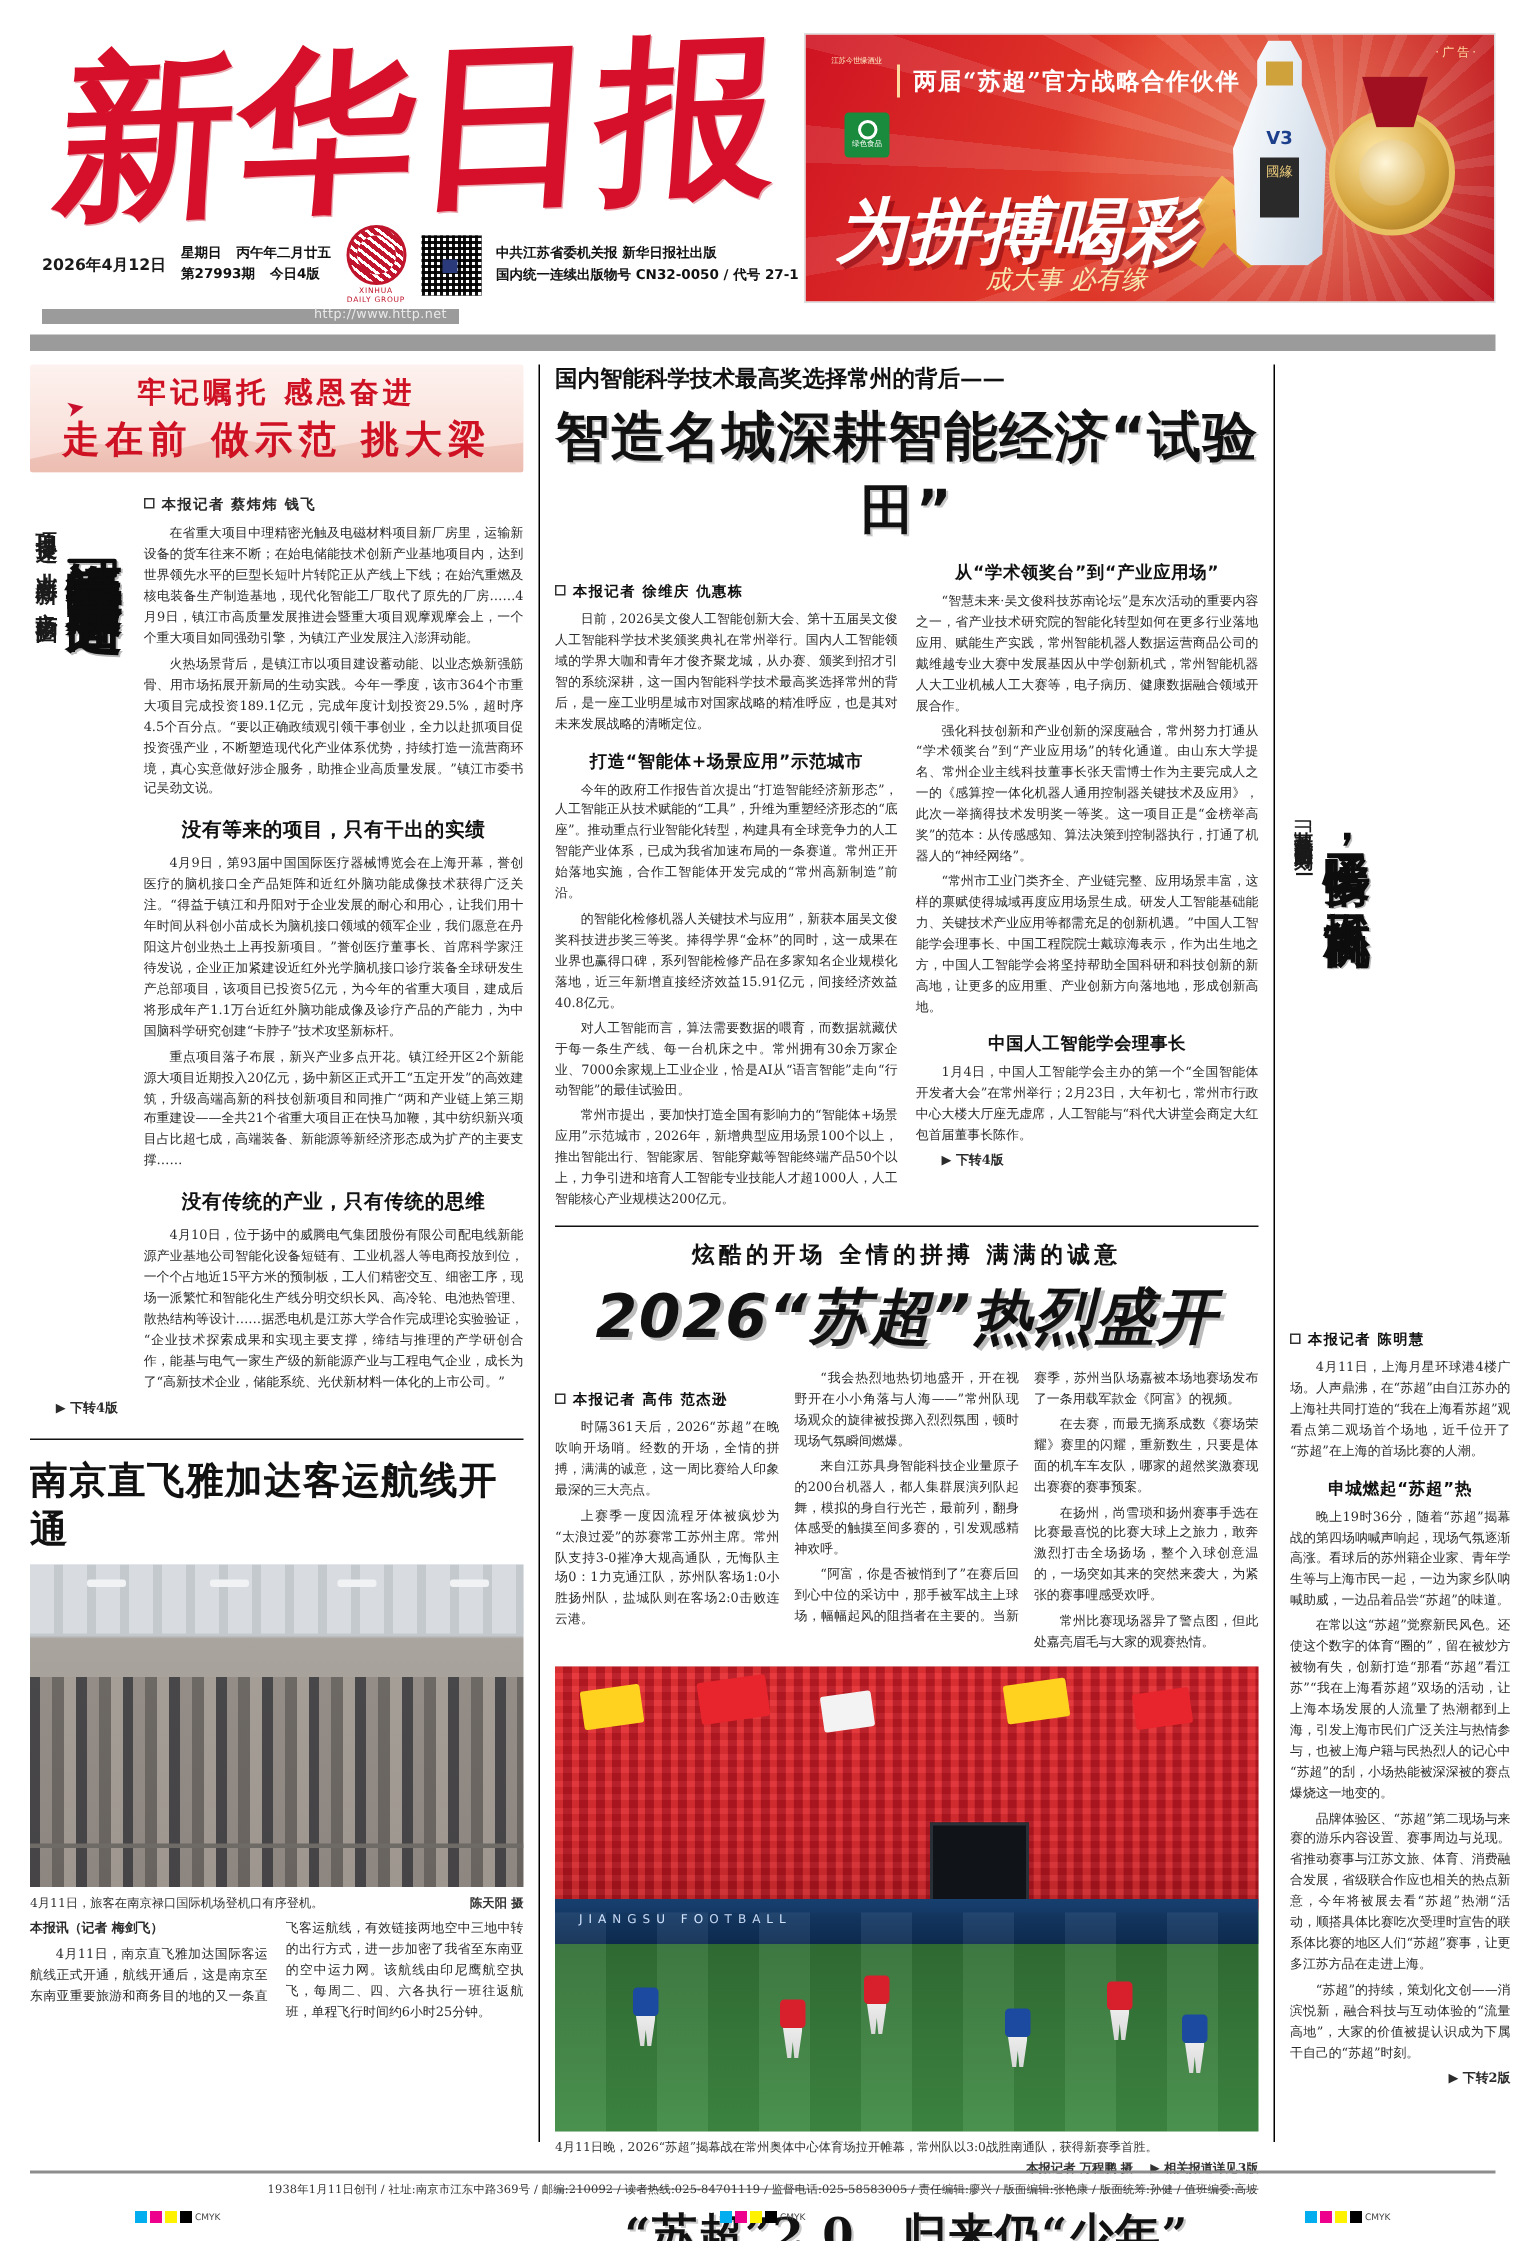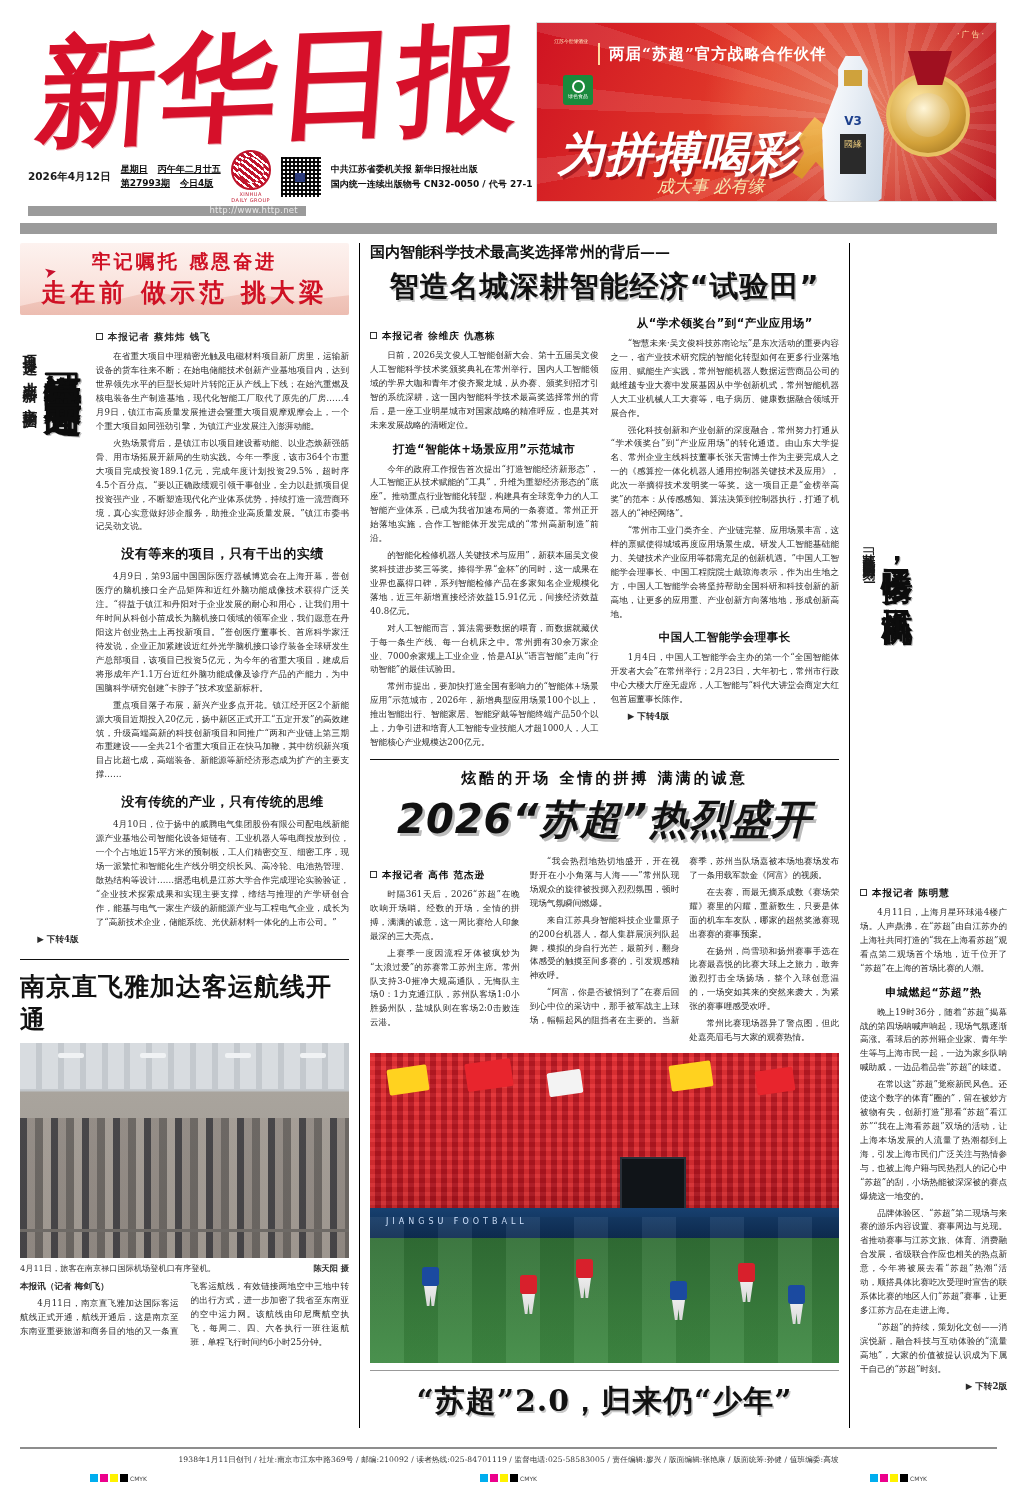--- a/index.html
+++ b/index.html
@@ -21,21 +21,21 @@
     font-family:"DejaVu Serif","Liberation Serif",serif;
     font-size:118px; font-weight:700; color:#d6102a;
     letter-spacing:2px; line-height:1.0;
     text-align:center; padding:4px 0 0 18px;
     transform:skewX(-6deg) rotate(-2deg);
     text-shadow:1px 1px 0 rgba(190,10,30,.35);
     white-space:nowrap;
   }
   .mast-info { display:flex; align-items:center; gap:10px; margin-top:6px; padding-left:8px; font-size:9px; }
   .mi-date { font-size:10.5px; font-weight:700; white-space:nowrap; color:#1a1a1a; }
-  .mi-col { line-height:1.55; font-weight:700; font-size:9px; white-space:nowrap;text-decoration:underline; }
+  .mi-col { line-height:1.55; font-weight:700; font-size:9px; white-space:nowrap; }
   .mi-col .row { display:flex; gap:10px; }
   .mi-seal {
     width:40px;height:40px;border-radius:50%;
     background:repeating-linear-gradient(38deg,#c0152c 0 3px,#fff 3px 5px);
     border:2px solid #c0152c; flex:none;
     position:relative;
   }
   .mi-seal::after{content:"";position:absolute;inset:5px;border-radius:50%;
     background:repeating-linear-gradient(38deg,#c0152c 0 3px,#ffffff 3px 5px);}
   .mi-qr { width:40px;height:40px;flex:none;
@@ -71,21 +71,21 @@
   .ad-brand { position:absolute; top:52px; left:26px; display:flex; align-items:center; gap:8px; }
   .ad-brand .bn { color:#fff; font-size:42px; font-weight:900; font-style:italic; letter-spacing:-1px;
     text-shadow:2px 3px 0 rgba(120,0,10,.55); white-space:nowrap; }
   .ad-green { width:30px;height:30px;background:#1a8a3c;border-radius:3px;display:flex;
     align-items:center;justify-content:center;flex-direction:column;color:#fff;font-size:5px;line-height:1.1;}
   .ad-green .circ{width:13px;height:13px;border:2px solid #fff;border-radius:50%;margin-bottom:1px;}
   .ad-main { position:absolute; top:100px; left:20px; color:#fff; font-size:47px; font-weight:900;
     font-style:italic; letter-spacing:1px; text-shadow:3px 3px 0 rgba(120,0,10,.5); white-space:nowrap; }
   .ad-sub { position:absolute; top:152px; left:120px; color:#f7e7b0; font-size:17px;
     font-family:"DejaVu Serif","Liberation Serif",serif; font-style:italic; white-space:nowrap;}
-  .ad-bottle { position:absolute; right:112px; top:33px; width:62px; height:150px;
+  .ad-bottle { position:absolute; right:112px; top:4px; width:62px; height:150px;
     background:linear-gradient(100deg,#ffffff 0%,#e8eef5 45%,#c9d6e4 100%);
     clip-path:polygon(38% 0%,62% 0%,74% 9%,74% 20%,100% 48%,96% 95%,80% 100%,20% 100%,4% 95%,0% 48%,26% 20%,26% 9%);
     box-shadow:0 0 16px rgba(255,255,255,.6);}
   .ad-bottle .cap{position:absolute;top:10px;left:22px;width:18px;height:16px;background:#cfa23c;}
   .ad-bottle .v3{position:absolute;top:58px;left:0;right:0;text-align:center;color:#1c3f8c;font-size:12px;font-weight:900;}
   .ad-bottle .gy{position:absolute;top:78px;left:18px;width:26px;height:40px;background:#2a2a2a;
     color:#e8c87a;font-size:9px;text-align:center;line-height:20px;}
   .ad-medal { position:absolute; right:26px; top:50px; width:84px; height:84px; border-radius:50%;
     background:radial-gradient(circle at 38% 32%,#ffe9a8,#d3a23a 60%,#8e6418);
     border:4px solid #e8c163; }
@@ -342,21 +342,21 @@
           <b>本报讯（记者 梅剑飞）</b>
         </p>
         <p class="ptext">4月11日，南京直飞雅加达国际客运航线正式开通，航线开通后，这是南京至东南亚重要旅游和商务目的地的又一条直飞客运航线，有效链接两地空中三地中转的出行方式，进一步加密了我省至东南亚的空中运力网。该航线由印尼鹰航空执飞，每周二、四、六各执行一班往返航班，单程飞行时间约6小时25分钟。</p>
       </div>
     </div>
 
     <div class="colM">
 
       <div>
         <div style="font-size:15px;font-weight:700;font-family:'DejaVu Serif','Liberation Serif',serif">国内智能科学技术最高奖选择常州的背后——</div>
-        <div style="font-size:29px;font-weight:900;letter-spacing:1px;text-align:center;margin-top:5px;text-shadow:1.5px 1.5px 0 #c8c8c8">智造名城深耕智能经济“试验田”</div>
+        <div style="font-size:36px;font-weight:900;letter-spacing:1px;text-align:center;margin-top:5px;text-shadow:1.5px 1.5px 0 #c8c8c8">智造名城深耕智能经济“试验田”</div>
       </div>
 
       <div class="two-col" style="margin-top:9px">
         <div class="byline">
           <span class="sq"></span><span>本报记者 徐维庆 仇惠栋</span>
         </div>
         <p class="ptext">日前，2026吴文俊人工智能创新大会、第十五届吴文俊人工智能科学技术奖颁奖典礼在常州举行。国内人工智能领域的学界大咖和青年才俊齐聚龙城，从办赛、颁奖到招才引智的系统深耕，这一国内智能科学技术最高奖选择常州的背后，是一座工业明星城市对国家战略的精准呼应，也是其对未来发展战略的清晰定位。</p>
         <div class="subhead" style="font-size:11.5px">打造“智能体+场景应用”示范城市</div>
         <p class="ptext">今年的政府工作报告首次提出“打造智能经济新形态”，人工智能正从技术赋能的“工具”，升维为重塑经济形态的“底座”。推动重点行业智能化转型，构建具有全球竞争力的人工智能产业体系，已成为我省加速布局的一条赛道。常州正开始落地实施，合作工智能体开发完成的“常州高新制造”前沿。</p>
         <p class="ptext">的智能化检修机器人关键技术与应用”，新获本届吴文俊奖科技进步奖三等奖。捧得学界“金杯”的同时，这一成果在业界也赢得口碑，系列智能检修产品在多家知名企业规模化落地，近三年新增直接经济效益15.91亿元，间接经济效益40.8亿元。</p>
@@ -422,20 +422,28 @@
           </div>
         <div class="pl" style="left:368px;bottom:58px">
             <div class="sh" style="background:#d8202c"></div>
             <div class="lg"></div>
           </div>
         <div class="pl" style="left:418px;bottom:36px">
             <div class="sh" style="background:#1b4aa0"></div>
             <div class="lg"></div>
           </div>
       </div>
+      <div class="cap">
+        <div>4月11日晚，2026“苏超”揭幕战在常州奥体中心体育场拉开帷幕，常州队以3:0战胜南通队，获得新赛季首胜。</div>
+        <div style="text-align:right;font-weight:700;margin-top:2px">
+          <span>本报记者 万程鹏 摄</span>
+          &nbsp;&nbsp;
+          <span>▶ 相关报道详见3版</span>
+        </div>
+      </div>
 
       <hr class="rule-thin">
 
       <div class="mid-bottom-head">“苏超”2.0，归来仍“少年”</div>
 
     </div>
 
     <div class="colR">
       <div style="height:300px"></div>
       <div style="display:flex;flex-direction:row-reverse;justify-content:flex-end;gap:4px">

